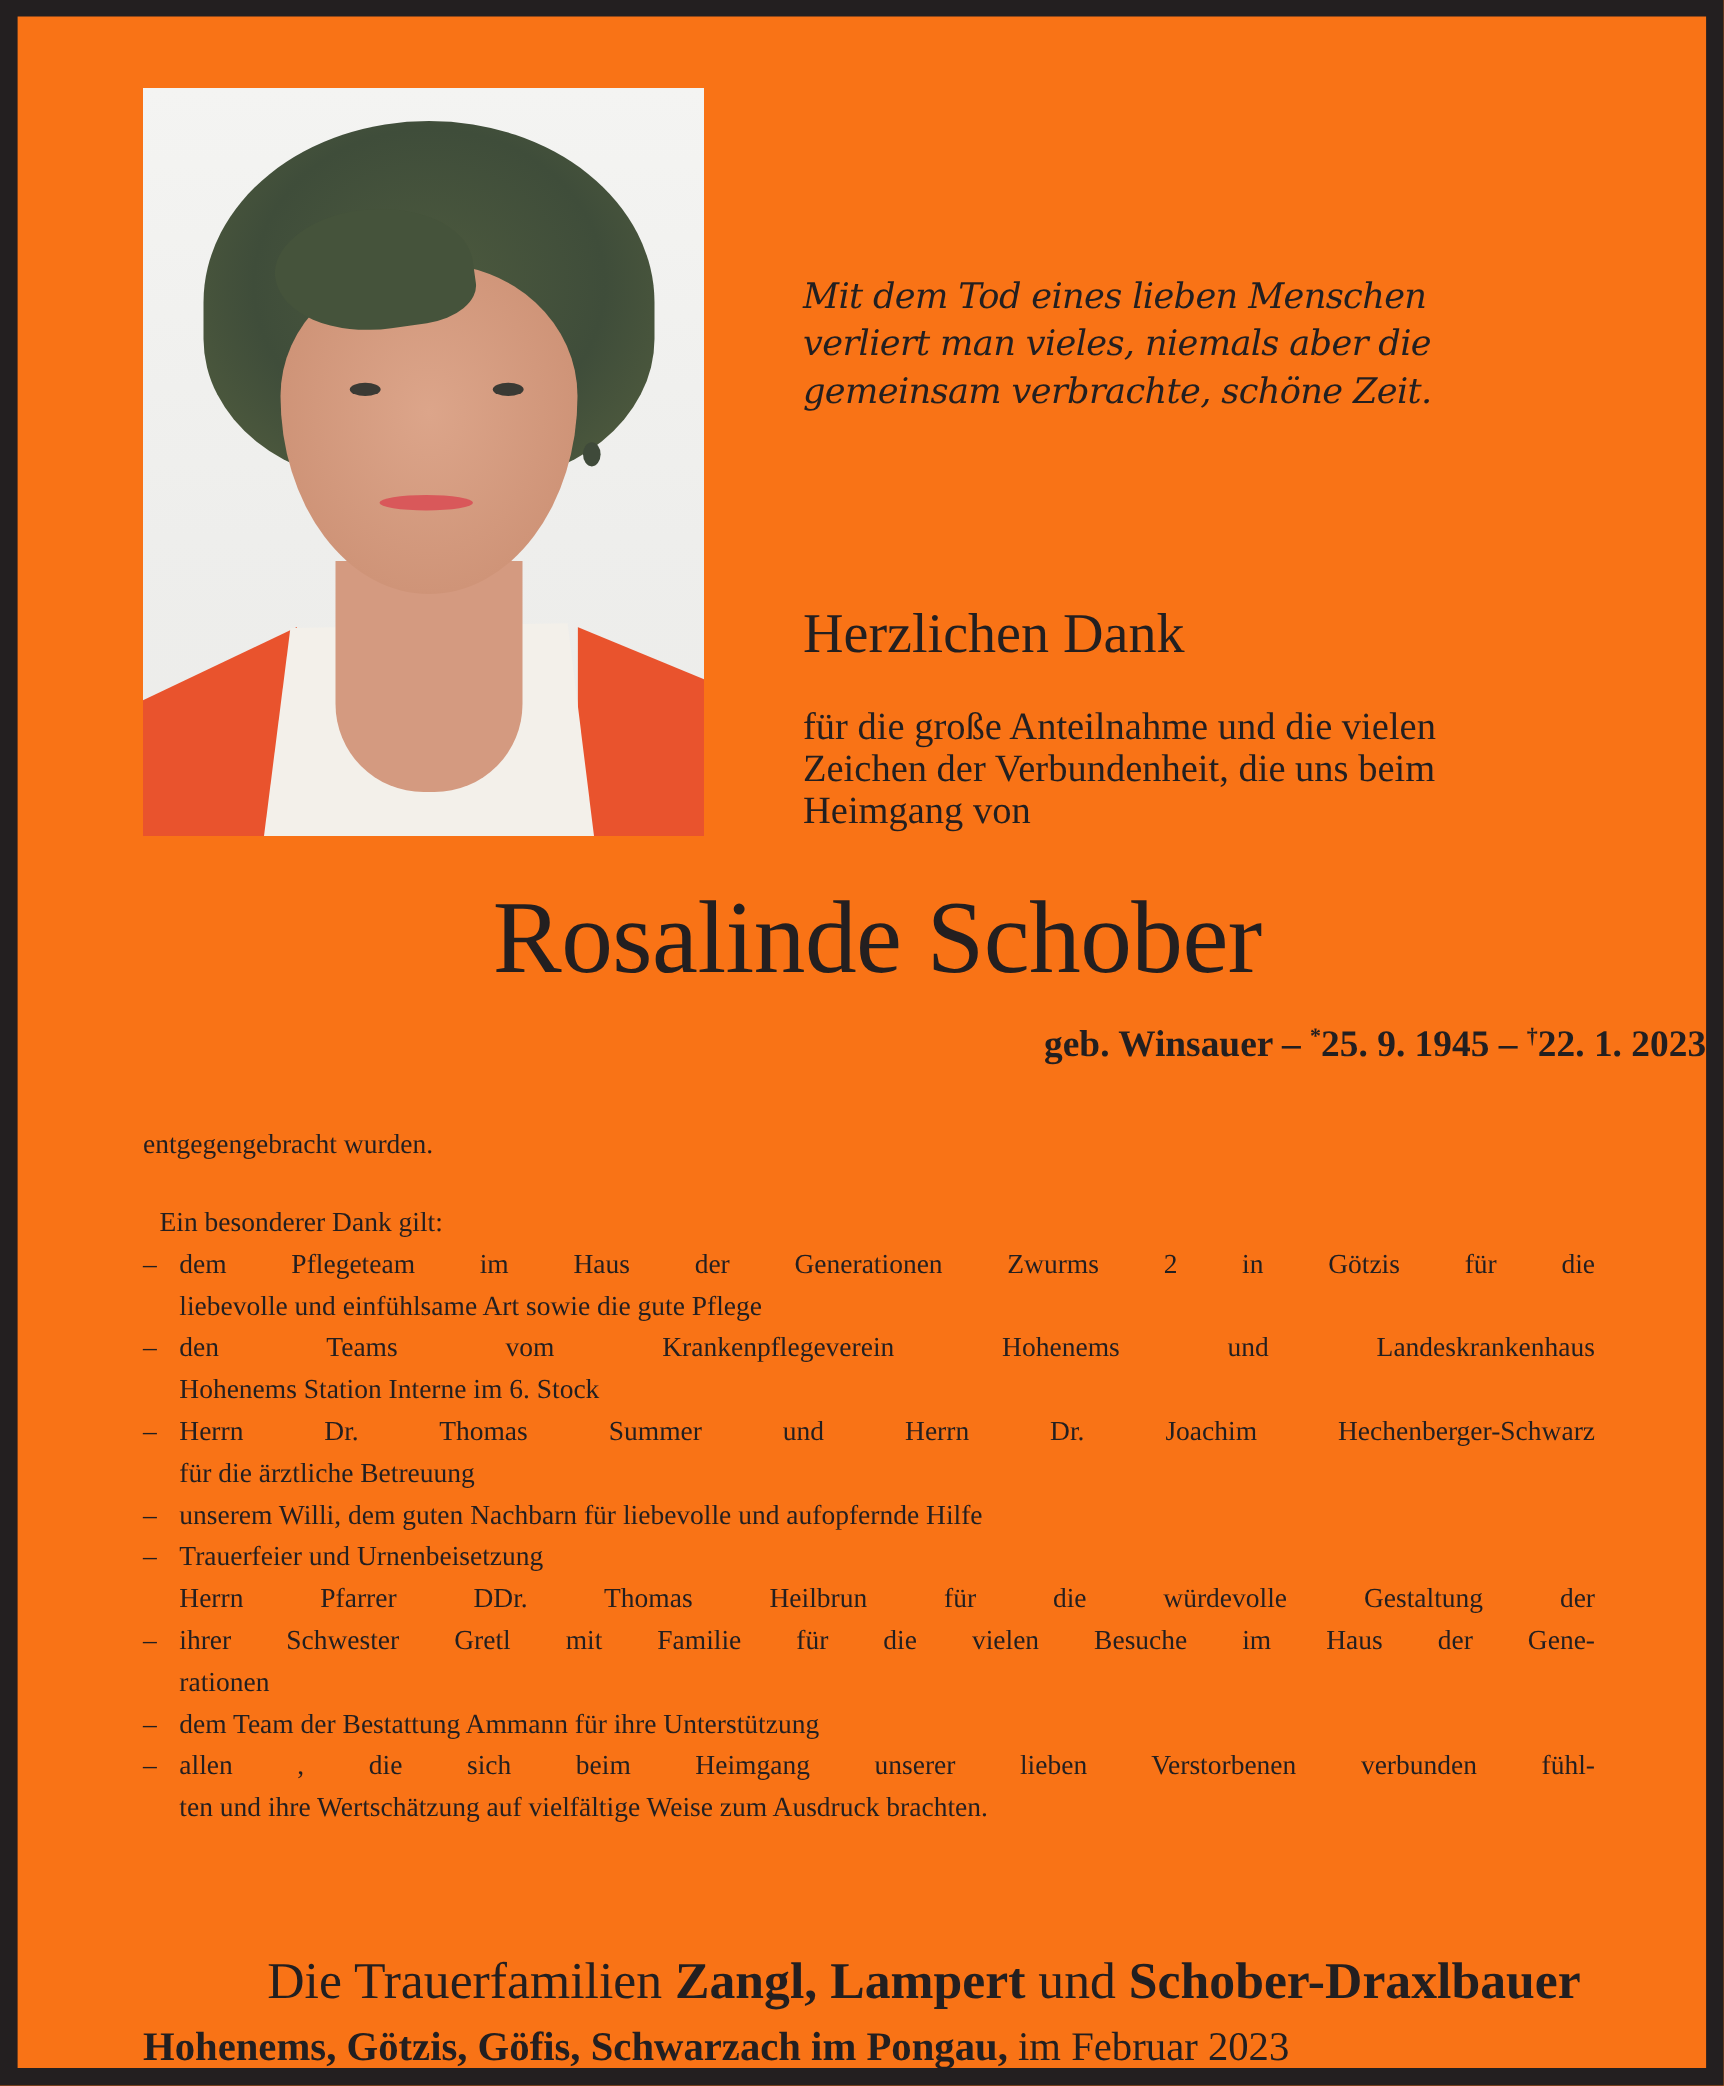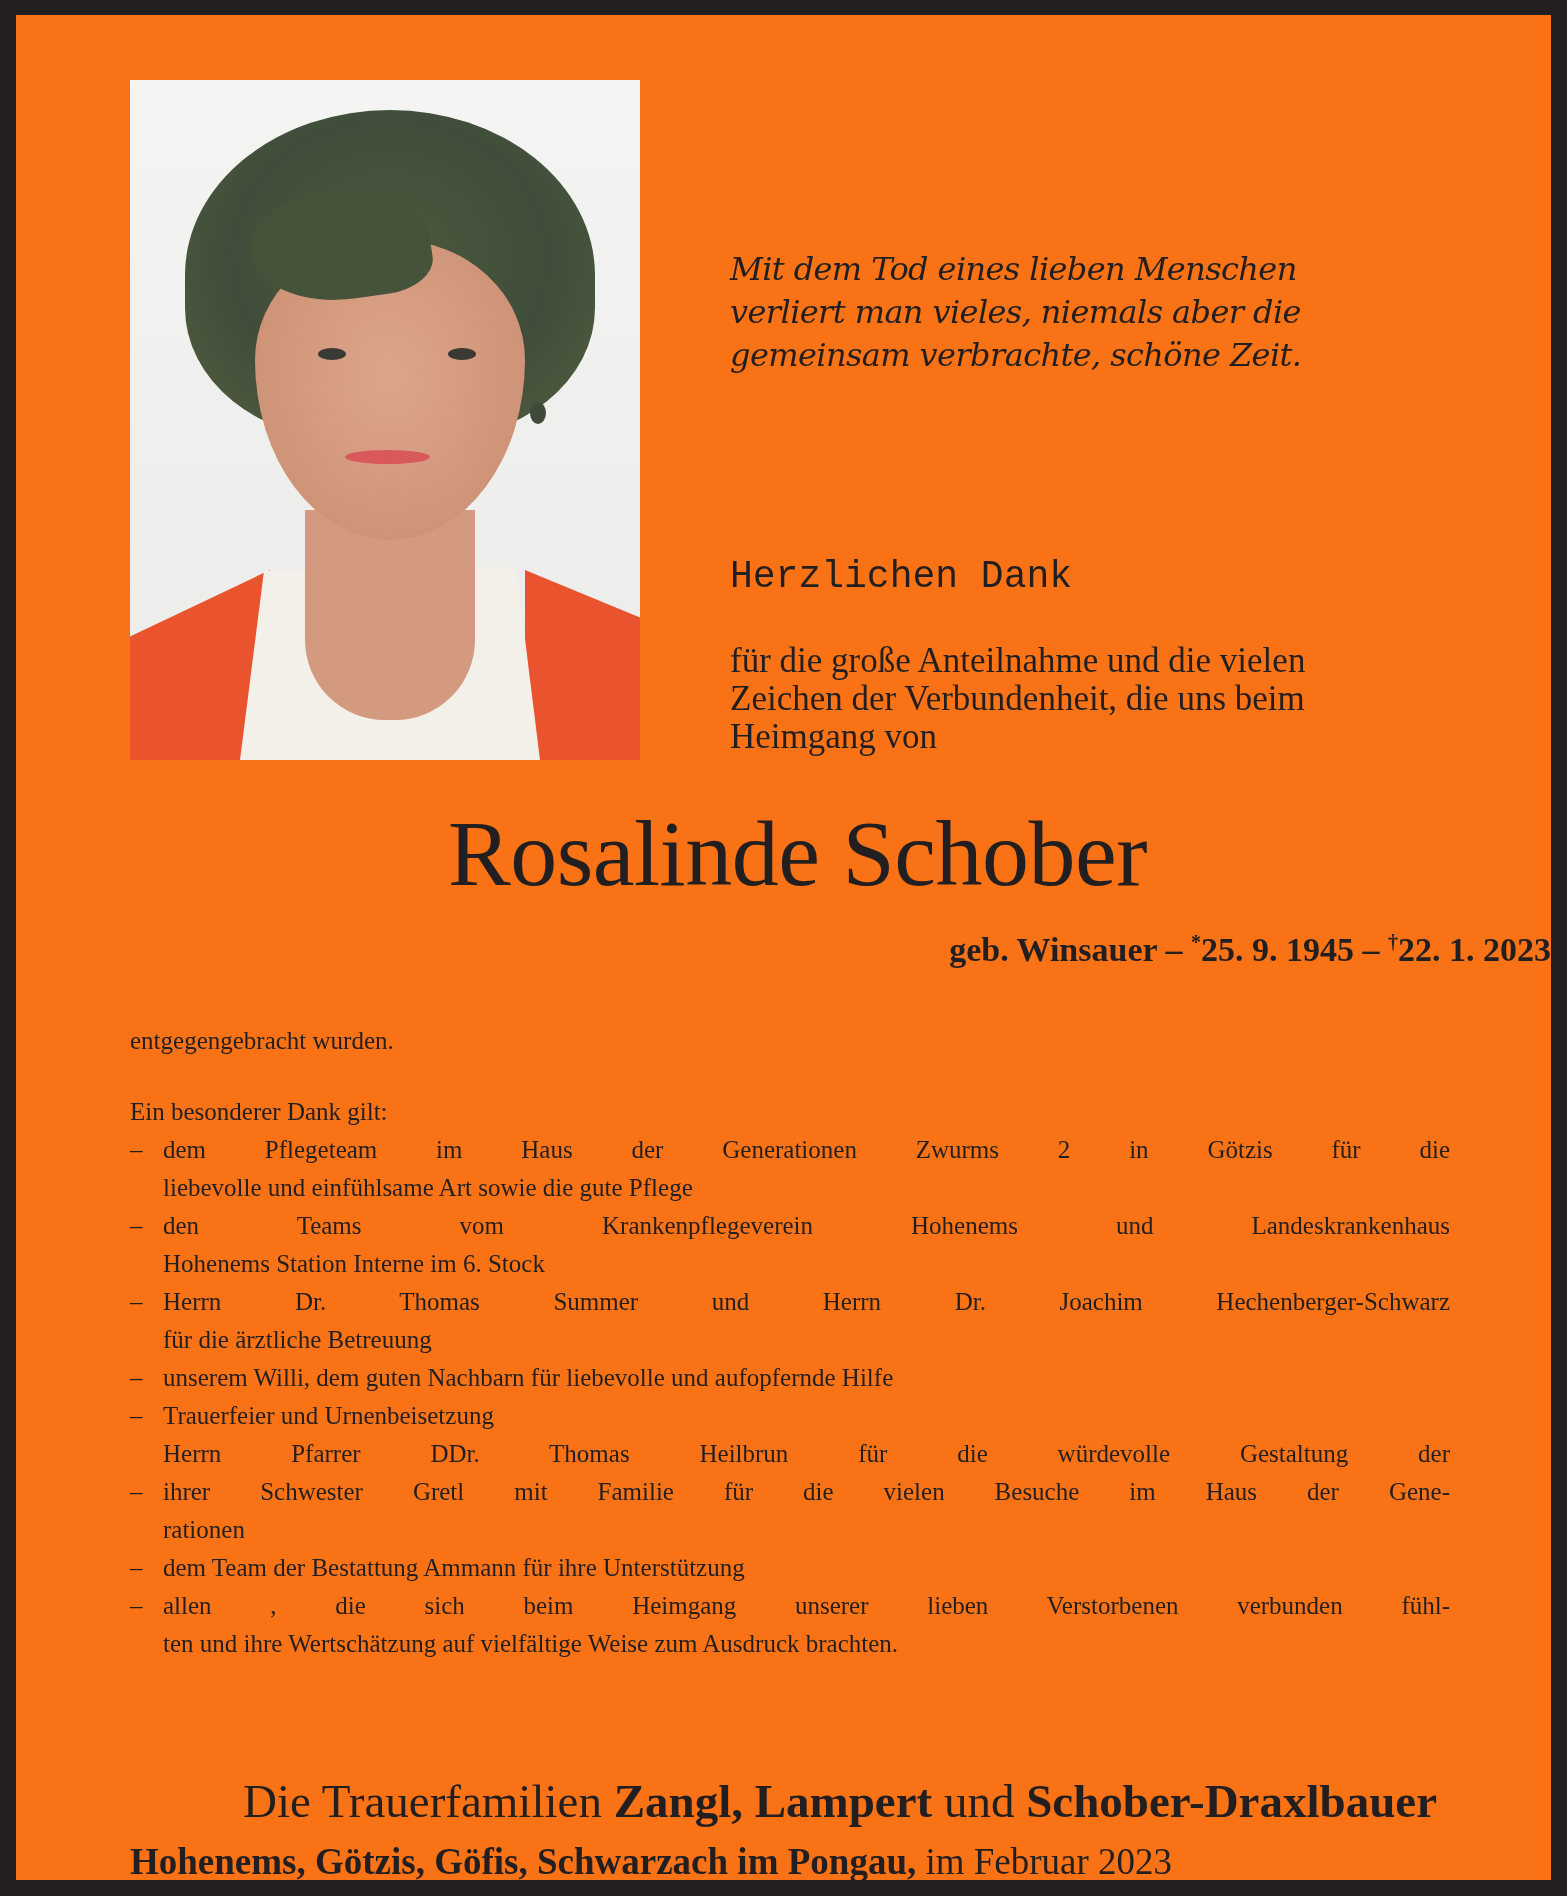--- a/index.html
+++ b/index.html
@@ -80,22 +80,22 @@
       font-family: "DejaVu Serif", "Liberation Serif", serif;
       font-style: italic;
       font-size: 32px;
       line-height: 43px;
       letter-spacing: -0.6px;
       white-space: pre-line;
     }
     .thanks-title {
       position: absolute;
       left: 714px; top: 540px;
-      font-family: Liberation Mono, monospace;
-      font-size: 38px;
+      font-family: Liberation Serif, serif;
+      font-size: 51px;
       line-height: 44px;
     }
     .thanks-text {
       position: absolute;
       left: 714px; top: 627px;
       width: 720px;
       font-family: "Liberation Serif", serif;
       font-size: 35px;
       line-height: 38px;
       white-space: pre-line;
@@ -128,21 +128,21 @@
 
     .body-text {
       position: absolute;
       left: 114px; top: 1007px;
       width: 1320px;
       font-family: "Liberation Serif", serif;
       font-size: 25px;
       line-height: 38px;
     }
     .body-text .para { margin: 0; }
-    .body-text .para + .para { margin-top: 33px; }
+    .body-text .para + .para { margin-top: 33px; margin-left: 15px; }
     .list { list-style: none; margin: 0; padding: 0; }
     .list li {
       position: relative;
       padding-left: 33px;
     }
     .list li .dash {
       position: absolute; left: 0; top: 0;
     }
     .list li .line { display: block; white-space: nowrap; }
     .list li .line.just { text-align: justify; text-align-last: justify; white-space: normal; }

